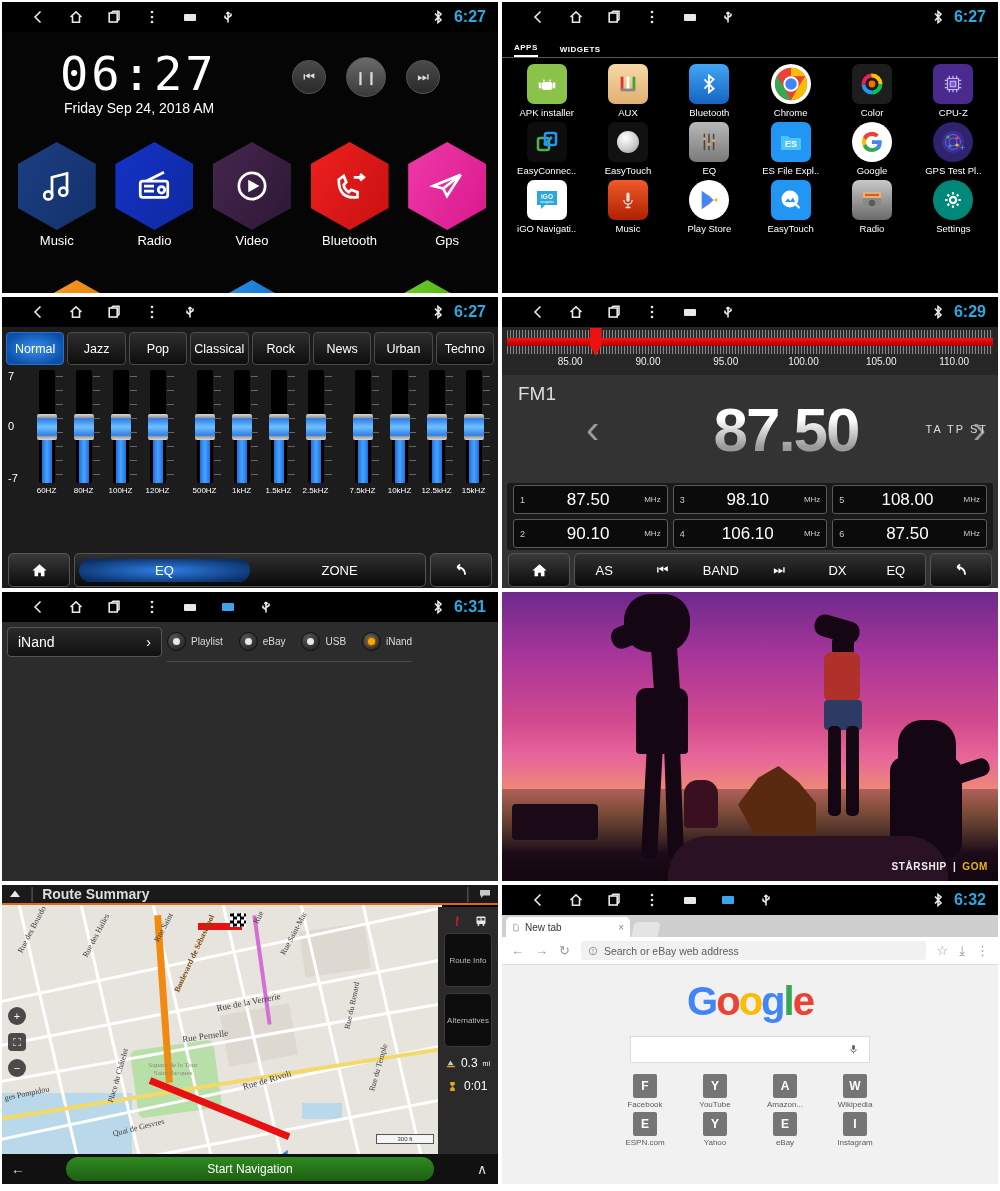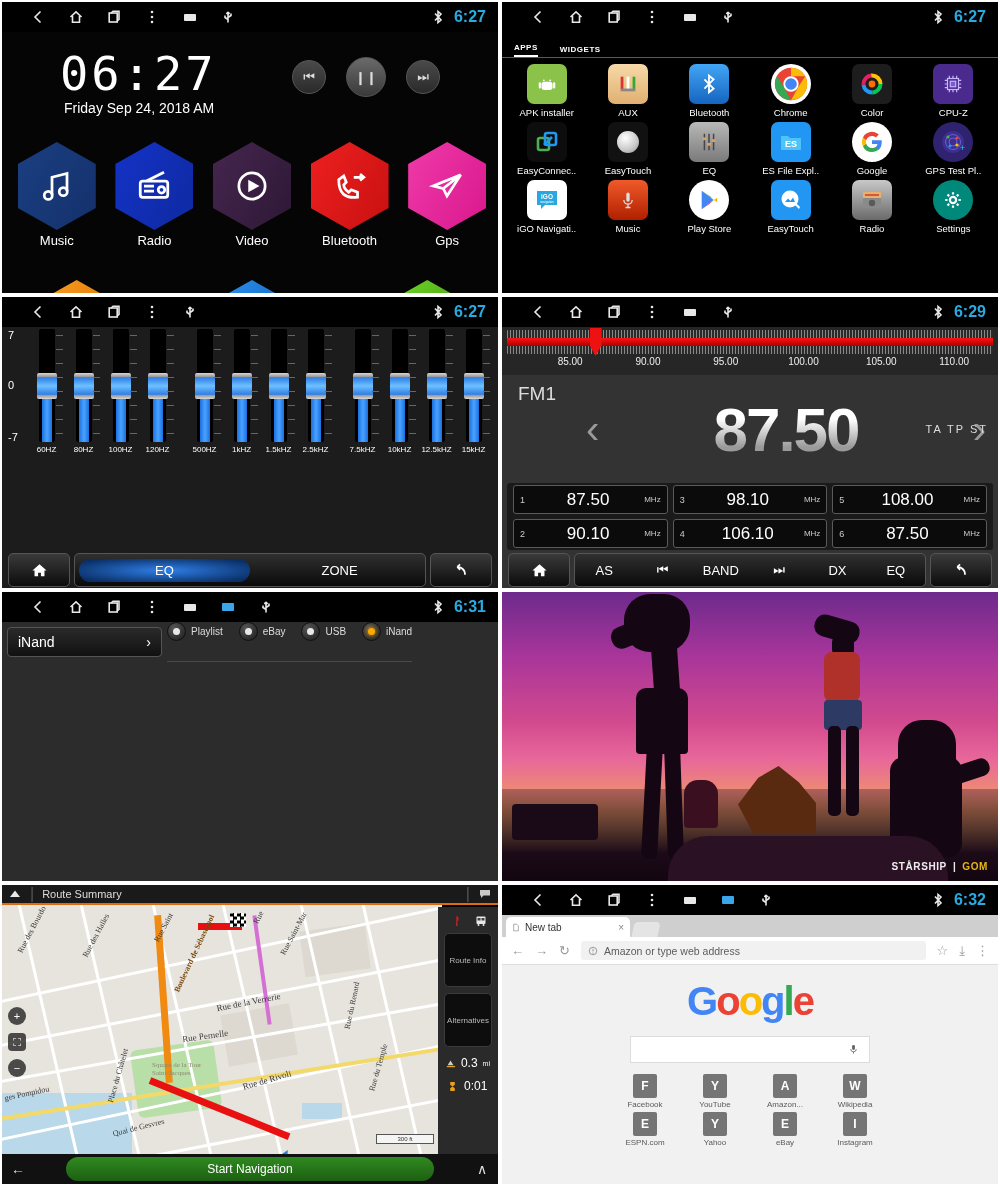--- a/index.html
+++ b/index.html
@@ -129,21 +129,21 @@
   .pset .n { color: #ccc; font-size: 9px; width: 12px; }
   .pset .v { flex: 1; text-align: center; color: #fff; font-size: 17px; }
   .pset .u { color: #ccc; font-size: 8px; }
 
   
   .mus-body { height: 263px; background: #2c2c2c; display: flex; }
   .mus-top { display: flex; height: 40px; }
   .mus-src { width: 155px; margin: 5px; border: 1px solid #555; border-radius: 4px;
     background: linear-gradient(#2a2a2a,#111); display: flex; align-items: center;
     justify-content: space-between; padding: 0 10px; color: #fff; font-size: 14px; }
-  .mus-radios { flex: 1; display: flex; align-items: flex-start; justify-content: center; gap: 16px; border-bottom: 1px solid #4a4a4a; }
+  .mus-radios { flex: 1; display: flex; align-items: center; justify-content: center; gap: 16px; border-bottom: 1px solid #4a4a4a; }
   .radbtn { display: flex; align-items: center; gap: 5px; color: #ddd; font-size: 10px; }
   .raddot { width: 19px; height: 19px; border-radius: 50%; background: radial-gradient(circle at 35% 30%,#555,#1b1b1b);
     border: 1px solid #111; display: flex; align-items: center; justify-content: center; }
   .raddot i { width: 7px; height: 7px; border-radius: 50%; background: #e8e8e8; display:block;}
   .raddot.on i { background: #ffa800; box-shadow: 0 0 5px #ffa800; }
   .mus-main { flex: 1; display: flex; align-items: center; padding-left: 160px; position: relative; }
   .disc { width: 84px; height: 84px; border-radius: 50%;
     background: radial-gradient(circle at 38% 32%, #5a5a5a 0%, #222 42%, #0a0a0a 70%, #333 100%);
     display: flex; align-items: center; justify-content: center; box-shadow: 0 2px 8px #000; }
   .disc-in { width: 40px; height: 40px; border-radius: 50%; background: radial-gradient(circle at 40% 35%,#3a3a3a,#050505);
@@ -161,21 +161,21 @@
   .video-panel { background: linear-gradient(180deg,#6d2a8c 0%,#a8359a 22%,#d24a8e 45%,#e8689a 58%,#f0a05a 76%,#f7c95e 88%,#3a1a2a 100%); }
   .vid-ground { position: absolute; bottom: 0; left: 0; right: 0; height: 92px;
     background: linear-gradient(180deg, rgba(60,20,45,.35), #1c0a18 70%, #120610); }
   .sil { position: absolute; background: #140612; }
   .wm { position: absolute; right: 10px; bottom: 9px; color: #fff; font-size: 10px;
     font-weight: bold; letter-spacing: .6px; display: flex; align-items: center; gap: 6px; opacity: .92; }
   .wm .gom { color: #f5c518; }
 
   
   .nav-top { height: 20px; background: #1a1a1a; display: flex; align-items: center; padding: 0 6px; gap: 8px; border-bottom: 2px solid #e06a10;}
-  .nav-top-t { color: #ddd; font-size: 11px; }
+  .nav-top-t { color: #ddd; font-size: 14px; font-weight: bold; }
   .nav-map { position: absolute; top: 20px; left: 0; width: 440px; bottom: 30px; background: #e6e3dd; overflow:hidden;}
   .nav-side { position: absolute; top: 22px; right: 0; width: 60px; bottom: 30px; background: #2a2a2a; padding: 4px; }
   .nav-sbtn { height: 54px; margin: 6px 2px; background: #0d0d0d; border-radius: 5px; border: 1px solid #3a3a3a;
     display: flex; align-items: center; justify-content: center; color: #bbb; font-size: 8px; text-align:center;}
   .nav-stat { display: flex; align-items: center; gap: 5px; color: #fff; font-size: 12px; margin: 9px 4px; }
   .nav-bot { position: absolute; bottom: 0; left: 0; right: 0; height: 30px; background: #111; display: flex; align-items: center; }
   .nav-start { flex: 1; height: 24px; margin: 0 32px; border-radius: 12px;
     background: linear-gradient(#2f8a20,#1d5f12); color: #fff; font-size: 12px;
     display: flex; align-items: center; justify-content: center; }
   .nav-arrow { width: 32px; color: #ddd; text-align: center; font-size: 14px; }
@@ -577,20 +577,30 @@
       </div>
       <div class="sb-right">
         <svg class="ic" viewBox="0 0 16 16">
             <path d="M5 4.5 L11 11 L8 13.5 V2.5 L11 5 L5 11.5"></path>
           </svg>
         <span class="sb-time">6:27</span>
       </div>
     </div>
 
     <div class="eq-body">
+      <div class="eq-presets">
+        <div class="eq-preset active">Normal</div>
+        <div class="eq-preset">Jazz</div>
+        <div class="eq-preset">Pop</div>
+        <div class="eq-preset">Classical</div>
+        <div class="eq-preset">Rock</div>
+        <div class="eq-preset">News</div>
+        <div class="eq-preset">Urban</div>
+        <div class="eq-preset">Techno</div>
+      </div>
 
       <div class="eq-sliders">
         <div class="eq-scale">
           <span style="top:0">7</span>
           <span style="top:50px">0</span>
           <span style="top:102px">-7</span>
         </div>
         <div class="eq-col">
             <div class="eq-track">
               <div class="eq-fill"></div>
@@ -1142,21 +1152,21 @@
       <div class="street" style="left:70px;top:26px;transform:rotate(-62deg)">Rue des Halles</div>
       <div class="street" style="left:146px;top:18px;transform:rotate(-62deg)">Rue Saint</div>
       <div class="street" style="left:150px;top:44px;transform:rotate(-65deg);color:#7a4a10;font-weight:bold">Boulevard de Sébastopol</div>
       <div class="street" style="left:250px;top:8px;transform:rotate(-62deg)">Rue</div>
       <div class="street" style="left:268px;top:24px;transform:rotate(-62deg)">Rue Saint-Mar</div>
       <div class="street" style="left:214px;top:92px;transform:rotate(-11deg);font-size:9px">Rue de la Verrerie</div>
       <div class="street" style="left:180px;top:126px;transform:rotate(-8deg);font-size:9px">Rue Pernelle</div>
       <div class="street" style="left:326px;top:96px;transform:rotate(-78deg)">Rue du Renard</div>
       <div class="street" style="left:240px;top:170px;transform:rotate(-16deg);font-size:9px">Rue de Rivoli</div>
       <div class="street" style="left:352px;top:158px;transform:rotate(-74deg)">Rue du Temple</div>
-      <div class="street" style="left:150px;top:156px;color:#8a8a70;width:62px;white-space:normal;text-align:left;font-size:7px">Square de la Tour Saint-Jacques</div>
+      <div class="street" style="left:140px;top:156px;color:#8a8a70;width:62px;white-space:normal;text-align:center;font-size:7px">Square de la Tour Saint-Jacques</div>
       <div class="street" style="left:88px;top:166px;transform:rotate(-74deg)">Place du Châtelet</div>
       <div class="street" style="left:2px;top:184px;transform:rotate(-12deg)">ges Pompidou</div>
       <div class="street" style="left:110px;top:218px;transform:rotate(-14deg)">Quai de Gesvres</div>
 
       <div class="zoomctl" style="top:102px">+</div>
       <div class="zoomctl" style="top:128px;border-radius:4px">⛶</div>
       <div class="zoomctl" style="top:154px">−</div>
 
       <div style="position:absolute;right:8px;bottom:10px;width:58px;height:10px;border:1px solid #555;background:#f5f5f5;font-size:6px;color:#333;text-align:center;line-height:9px">300 ft</div>
     </div>
@@ -1249,21 +1259,21 @@
     <div class="chr-omni">
       <span class="chr-nav">←</span>
       <span class="chr-nav">→</span>
       <span class="chr-nav">↻</span>
       <div class="chr-url">
         <svg width="10" height="10" viewBox="0 0 24 24" fill="none" stroke="#888" stroke-width="2">
             <circle cx="12" cy="12" r="9"></circle>
             <path d="M12 7 v6"></path>
             <circle cx="12" cy="17" r=".5"></circle>
           </svg>
-        <span>Amazon or type web address</span>
+        <span>Search or eBay web address</span>
       </div>
       <span class="chr-nav">☆</span>
       <span class="chr-nav">⤓</span>
       <span class="chr-nav">⋮</span>
     </div>
 
     <div class="chr-page">
       <div class="glogo">
         <span style="color:#4285f4">G</span><span style="color:#ea4335">o</span><span style="color:#fbbc05">o</span><span style="color:#4285f4">g</span><span style="color:#34a853">l</span><span style="color:#ea4335">e</span>
       </div>

